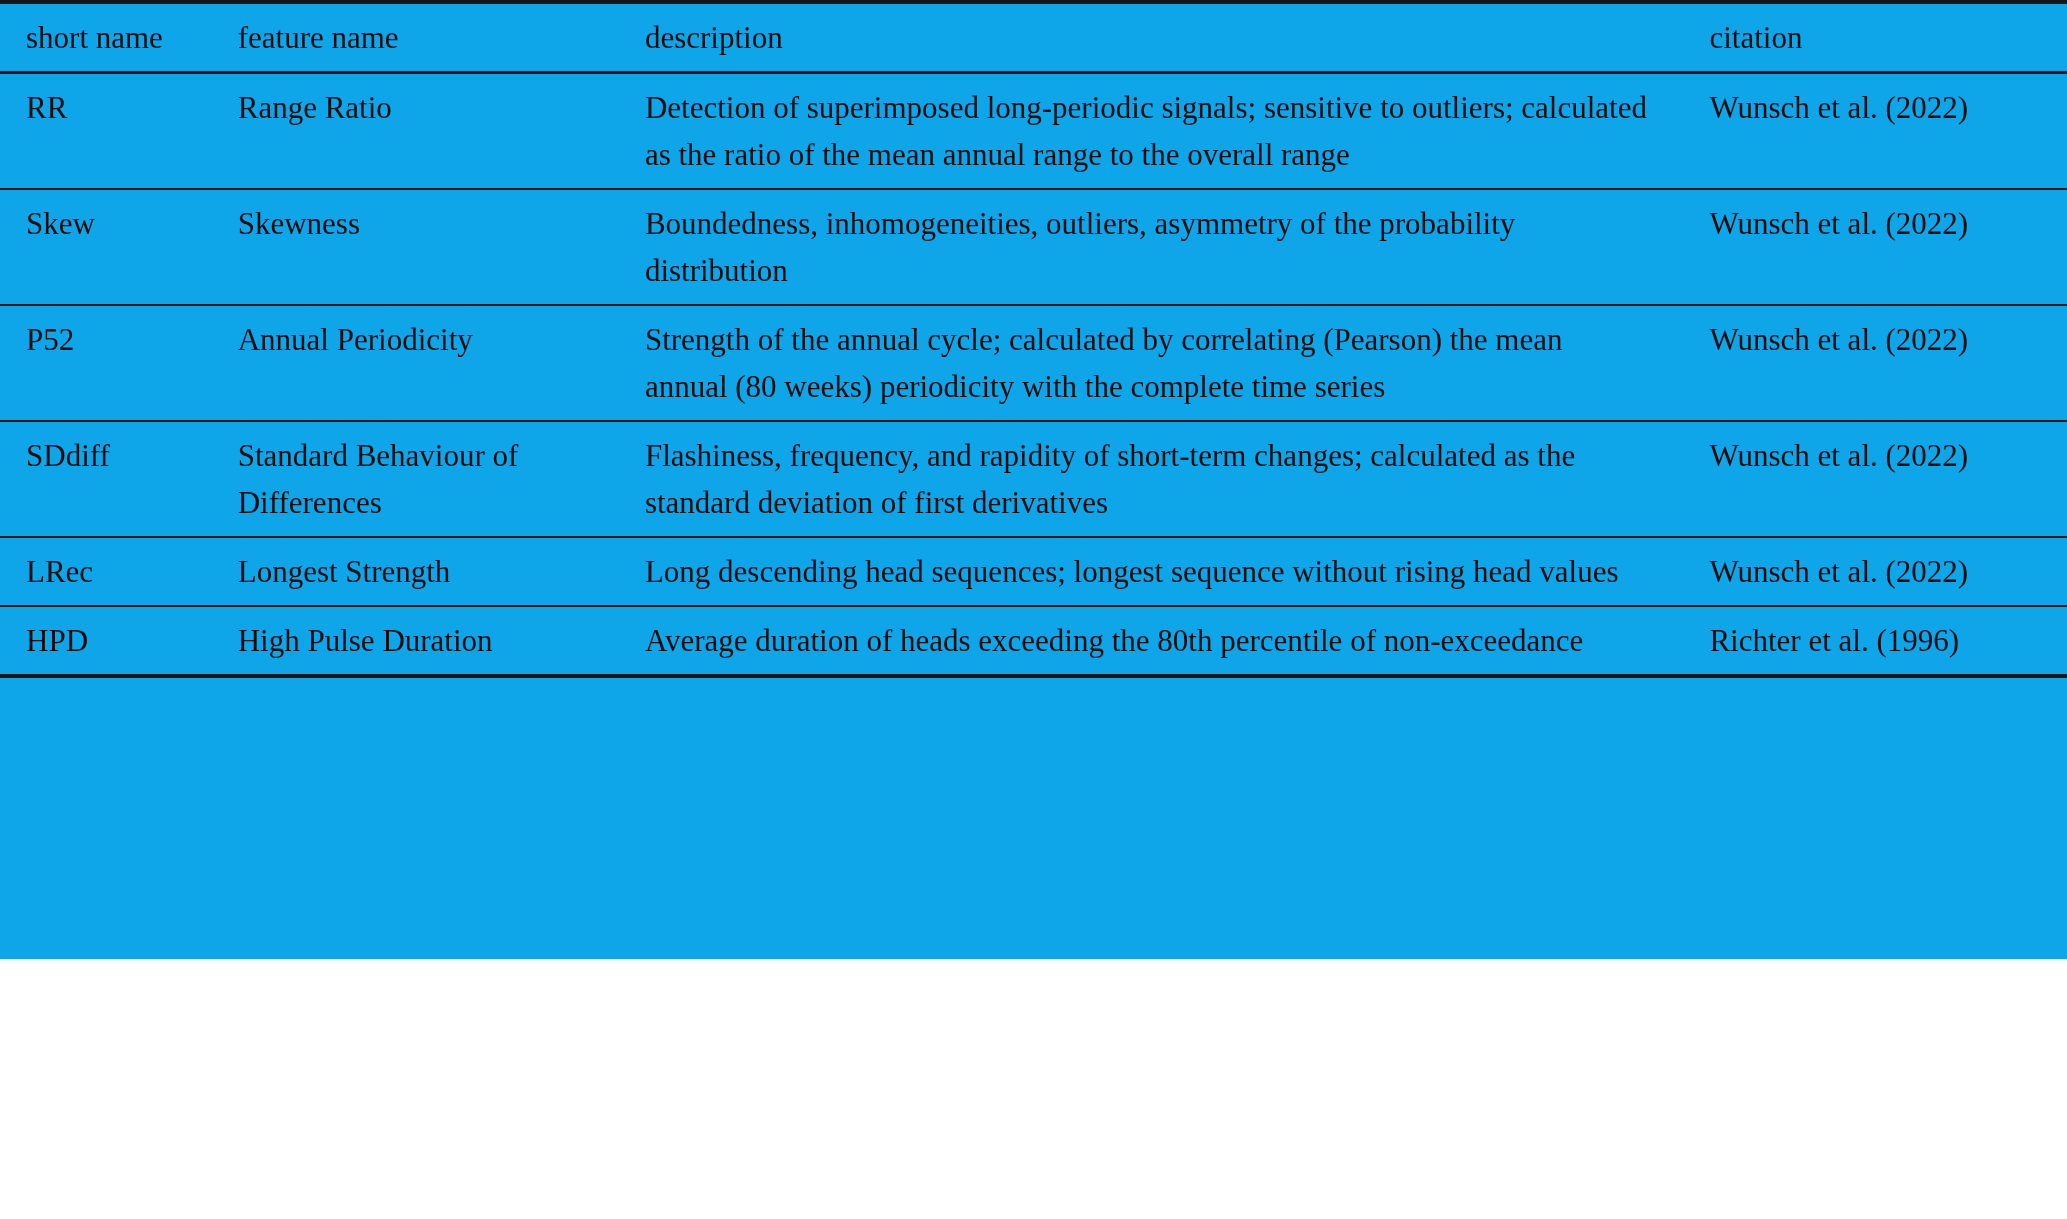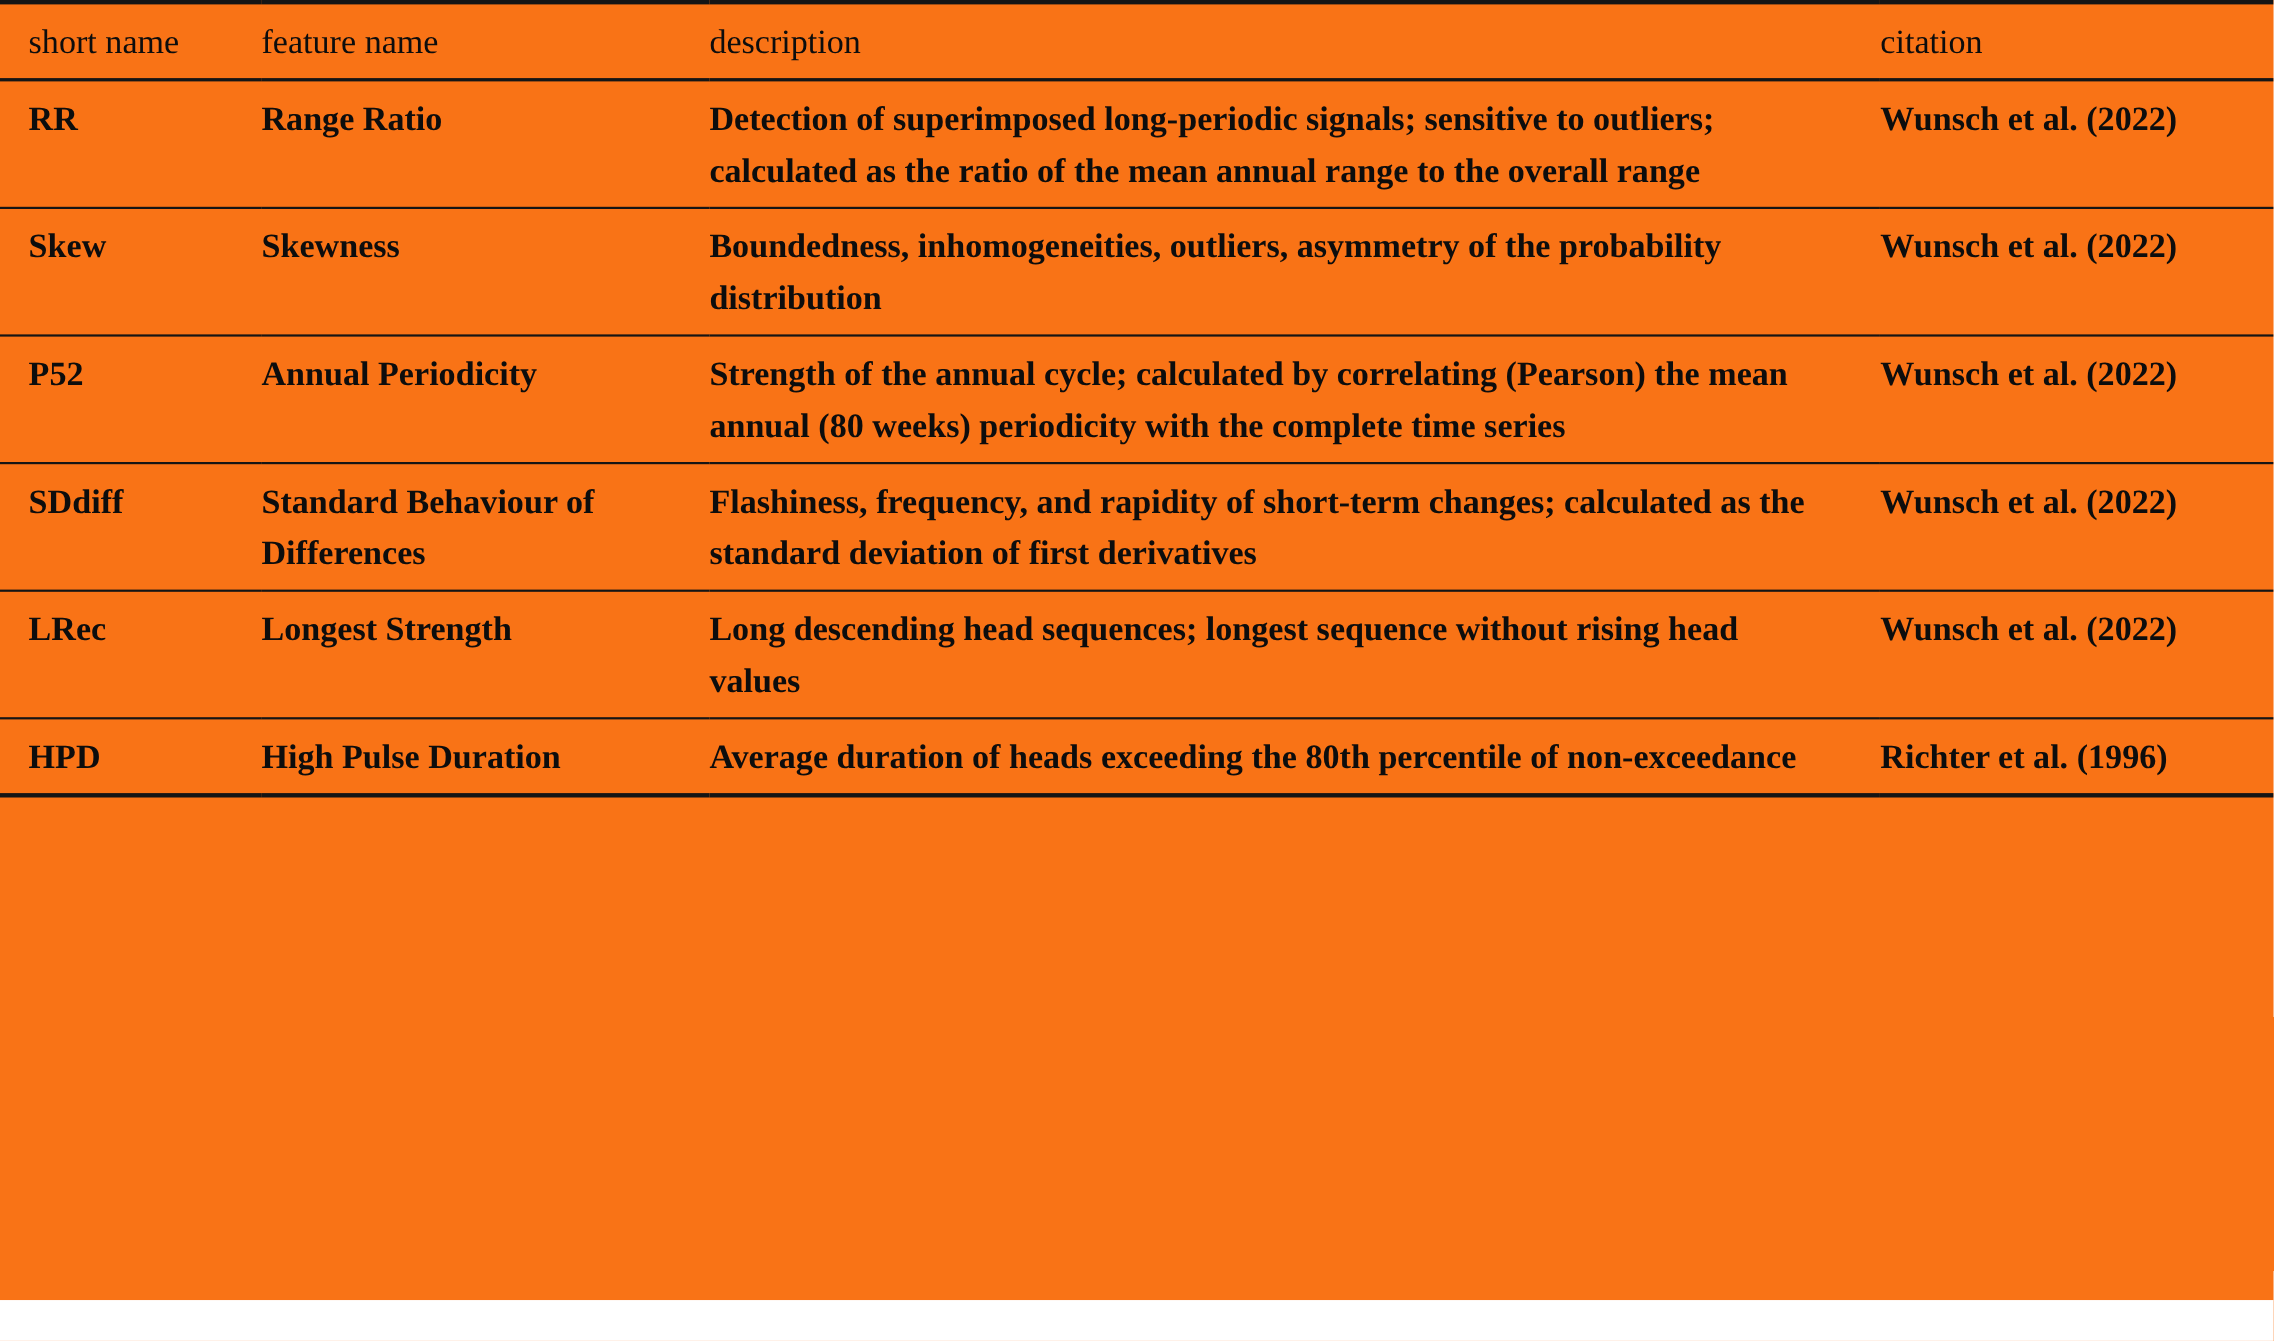--- a/index.html
+++ b/index.html
@@ -2,22 +2,22 @@
 <html><head>
 <meta charset="utf-8">
 <style>
   html, body {
     margin: 0;
     padding: 0;
     background: #ffffff;
   }
   .page {
     width: 2067px;
-    height: 1182px;
-    background: #f97316;
+    height: 959px;
+    background: #0ea5e9;
     box-sizing: border-box;
     overflow: hidden;
   }
   table.features {
     width: 2067px;
     border-collapse: collapse;
     table-layout: fixed;
     font-family: "Liberation Serif", "DejaVu Serif", serif;
     font-size: 31px;
     line-height: 47px;
@@ -39,21 +39,20 @@
   }
   th:first-child, td:first-child {
     padding-left: 26px;
   }
   td.desc { padding-right: 58px; }
   thead th {
     border-bottom: 3px solid #151515;
   }
   tbody td {
     border-top: 2px solid #151515;
-    font-weight: bold;
   }
 </style>
 </head>
 <body>
 
 <div class="page">
   <table class="features">
     <colgroup>
       <col class="c-short">
       <col class="c-feature">

